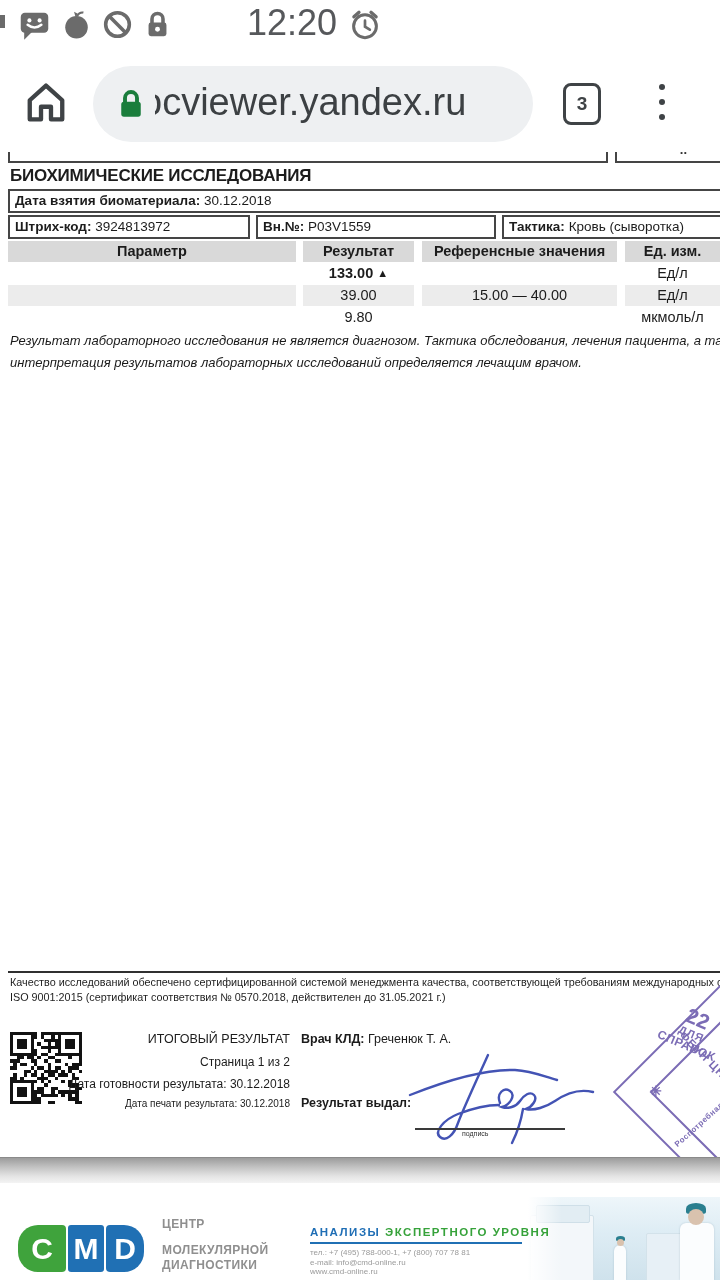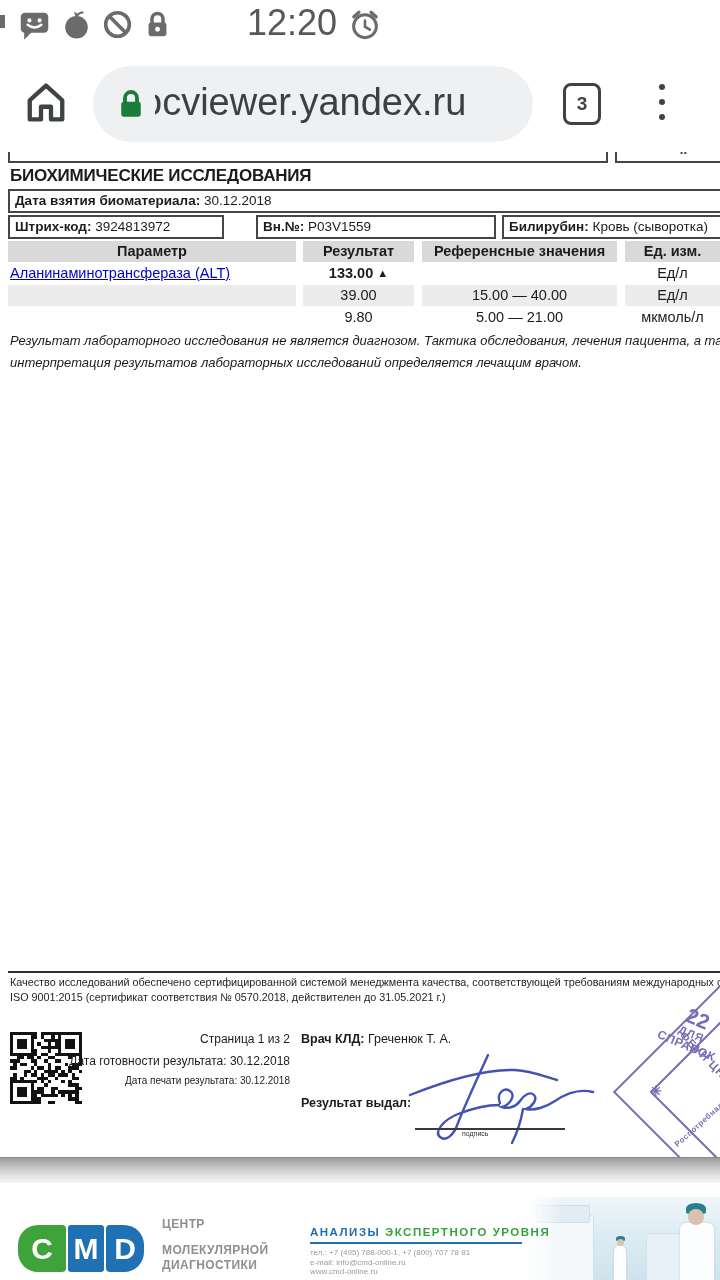--- a/index.html
+++ b/index.html
@@ -28,21 +28,21 @@
   #doc{position:absolute;left:0;top:152px;width:720px;height:1005px;background:#fff;}
   #partial-row{position:absolute;left:0;top:0;width:720px;height:12px;overflow:hidden;}
   .pbox{position:absolute;top:-14px;height:25px;border:2px solid #454545;background:#fff;box-sizing:border-box;}
   #overflow-dots{position:absolute;right:38px;bottom:4px;font-size:13px;font-weight:bold;color:#333;}
 
   #doc-title{position:absolute;left:10px;top:14px;font-size:17px;font-weight:bold;letter-spacing:-0.2px;}
   .infobox{position:absolute;border:2px solid #454545;box-sizing:border-box;height:24px;line-height:20px;
            font-size:13.5px;padding-left:5px;white-space:nowrap;overflow:hidden;}
   .infobox b{font-weight:bold;}
   #box-date{left:8px;top:37px;width:716px;}
-  #box-barcode{left:8px;top:63px;width:216px;}
+  #box-barcode{left:8px;top:63px;width:242px;}
   #box-internal{left:256px;top:63px;width:240px;}
   #box-material{left:502px;top:63px;width:222px;}
 
   .th{position:absolute;top:89px;height:21px;background:#d9d9d9;text-align:center;
       font-size:14.5px;font-weight:bold;line-height:21px;}
   .cell{position:absolute;height:21px;line-height:21px;font-size:14.5px;text-align:center;white-space:nowrap;}
   .c1{left:8px;width:288px;} .c2{left:303px;width:111px;} .c3{left:422px;width:195px;} .c4{left:625px;width:95px;}
   .rowbg{position:absolute;height:21px;background:#ececec;}
   .r1{top:111px;} .r2{top:133px;} .r3{top:155px;}
   .param{text-align:left;padding-left:2px;}
@@ -218,49 +218,45 @@
     </div>
     <div class="infobox" id="box-barcode">
       <b>Штрих-код:</b>
       <span>3924813972</span>
     </div>
     <div class="infobox" id="box-internal">
       <b>Вн.№:</b>
       <span>P03V1559</span>
     </div>
     <div class="infobox" id="box-material">
-      <b>Билирубин:</b>
+      <b>Тактика:</b>
       <span>Кровь (сыворотка)</span>
     </div>
 
     <div class="th c1">Параметр</div>
     <div class="th c2">Результат</div>
     <div class="th c3">Референсные значения</div>
     <div class="th c4">Ед. изм.</div>
 
     <div class="rowbg r2 c1"></div>
     <div class="rowbg r2 c2"></div>
     <div class="rowbg r2 c3"></div>
     <div class="rowbg r2 c4"></div>
 
-    <div class="cell c1 r1 param">
-      <a href="#">Аланинаминотрансфераза (ALT)</a>
-    </div>
     <div class="cell c2 r1 result-bold">
       <span>133.00</span>
       <span class="flag">▲</span>
     </div>
     <div class="cell c4 r1">Ед/л</div>
 
     <div class="cell c2 r2">39.00</div>
     <div class="cell c3 r2">15.00 — 40.00</div>
     <div class="cell c4 r2">Ед/л</div>
 
     <div class="cell c2 r3">9.80</div>
-    <div class="cell c3 r3">5.00 — 21.00</div>
     <div class="cell c4 r3">мкмоль/л</div>
 
     <div class="disclaimer" id="discl1">Результат лабораторного исследования не является диагнозом. Тактика обследования, лечения пациента, а также</div>
     <div class="disclaimer" id="discl2">интерпретация результатов лабораторных исследований определяется лечащим врачом.</div>
 
     <div id="footer-rule"></div>
     <div class="finetext" id="fine1">Качество исследований обеспечено сертифицированной системой менеджмента качества, соответствующей требованиям международных стандартов:</div>
     <div class="finetext" id="fine2">ISO 9001:2015 (сертификат соответствия № 0570.2018, действителен до 31.05.2021 г.)</div>
 
     <div id="qr">
@@ -499,20 +495,21 @@
         <div style="grid-area: 21 / 7;"></div>
         <div style="grid-area: 21 / 8;"></div>
         <div style="grid-area: 21 / 9;"></div>
         <div style="grid-area: 21 / 12;"></div>
         <div style="grid-area: 21 / 13;"></div>
         <div style="grid-area: 21 / 20;"></div>
         <div style="grid-area: 21 / 21;"></div>
       </div>
 
     <div id="result-col">
+      <div id="final-result">ИТОГОВЫЙ РЕЗУЛЬТАТ</div>
       <div id="page-info">Страница 1 из 2</div>
       <div id="ready-date">Дата готовности результата: 30.12.2018</div>
       <div id="print-date">Дата печати результата: 30.12.2018</div>
     </div>
 
     <div id="doctor-line">
       <b>Врач КЛД:</b>
       <span>Греченюк Т. А.</span>
     </div>
     <div id="issued-line">Результат выдал:</div>

